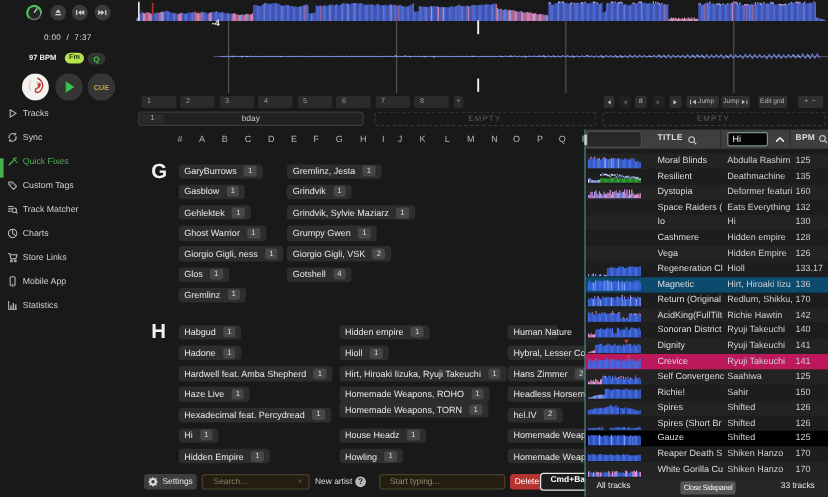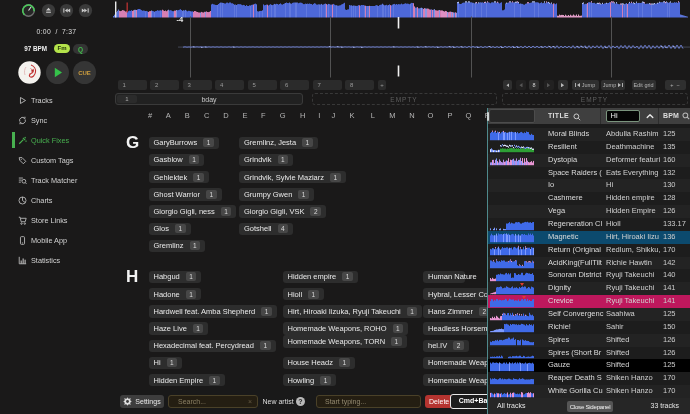--- a/index.html
+++ b/index.html
@@ -5,22 +5,22 @@
 svg { display:block; }
 html,body { width:690px; height:414px; background:#1a1919; overflow:hidden;
   font-family:"Liberation Sans", sans-serif; }
 .abs { position:absolute; }
 
 #deck .abs { }
 .time { left:0px; top:27.5px; width:113px; text-align:center; font-size:6.8px; color:#dedede; letter-spacing:0.3px; }
 .bpm { left:0px; top:44.5px; width:47px; text-align:right; font-size:6.3px; font-weight:bold; color:#f0f0f0; }
 .fm { left:54.3px; top:43.5px; width:15.6px; height:9px; background:#b4e34b; border-radius:4.5px;
   font-size:6px; font-weight:bold; color:#253609; text-align:center; line-height:9px; }
-.nav { position:absolute; left:0; width:110px; height:20px; display:flex; align-items:center;
-  font-size:7.3px; color:#d2d2d2;margin-left:12px; }
+.nav { position:absolute; left:0; width:110px; height:20px; display:flex; 
+  font-size:7.3px; color:#d2d2d2; }
 .nav .nico { width:9px; height:9px; margin-left:6px; margin-right:4px; display:inline-flex; }
 .nav-active { color:#48b050; }
 .nav-active:before { content:""; position:absolute; left:0; top:2px; bottom:2px; width:2.5px; background:#48b050; }
 
 #ovw { left:113px; top:0; width:577px; height:18px; }
 #zw { left:110px; top:16px; width:580px; height:62px; }
 .m4 { left:176.5px; top:14.5px; width:14px; font-size:7.5px; font-weight:bold; color:#e8e8e8; }
 
 .hc { position:absolute; top:80px; width:29px; height:10px; background:#2b2b2b; border-radius:2px;
   font-size:6px; color:#9a9a9a; line-height:10.5px; padding-left:5px; }

